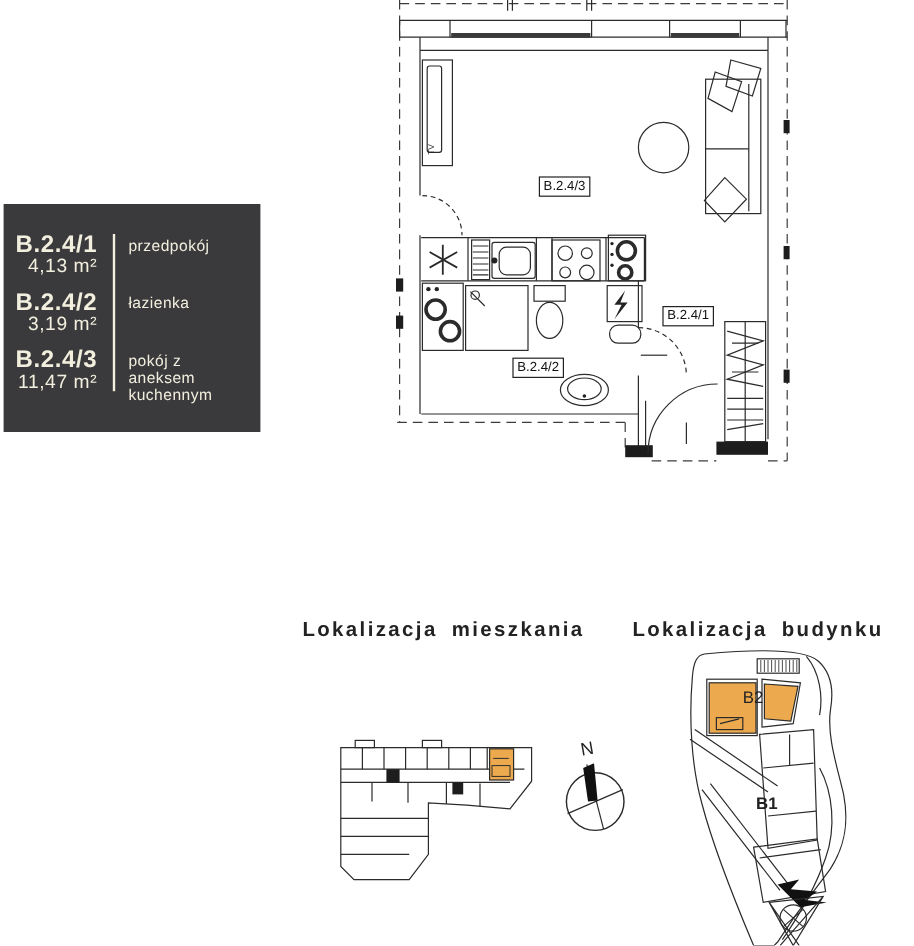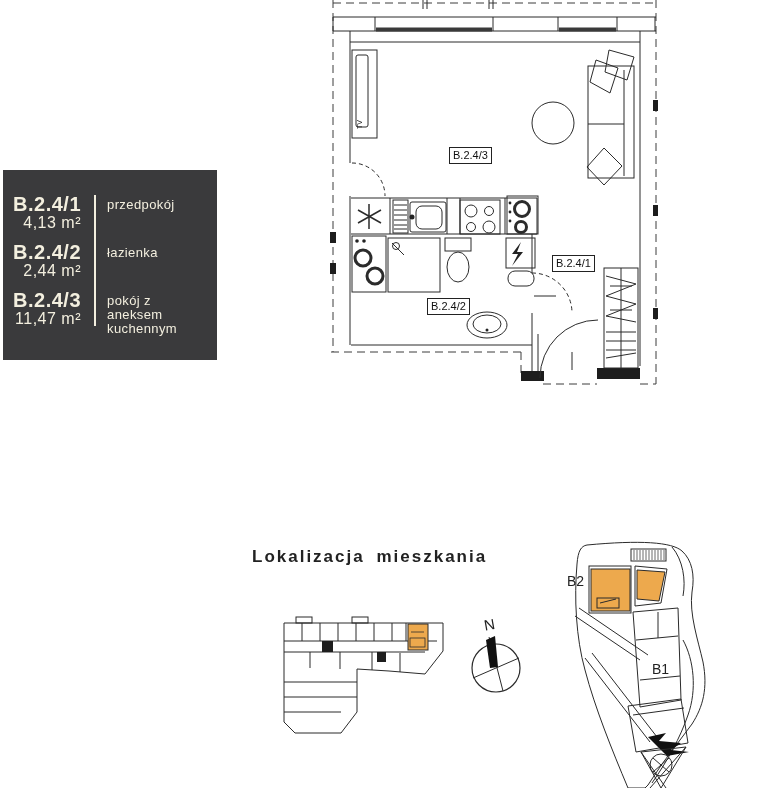--- a/index.html
+++ b/index.html
@@ -27,36 +27,36 @@
   .unit-cell{position:absolute;left:0;top:0;width:78px;text-align:right;}
   .unit-no{font-size:20px;font-weight:bold;letter-spacing:.5px;line-height:21px;}
   .unit-area{font-size:16px;letter-spacing:.5px;line-height:14px;margin-top:1px;}
   .room-cell{position:absolute;left:104px;top:4px;width:100px;font-size:13px;line-height:14px;letter-spacing:.4px;}
 
   
   .heading{
     position:absolute;top:515px;font-size:17px;font-weight:bold;color:#222;
     letter-spacing:2px;word-spacing:5px;white-space:nowrap;
   }
-  .heading.apartment{left:252px;margin-top:32px;}
+  .heading.apartment{left:252px;}
   .heading.building{left:527px;}
 
   
   .plan-label{
     position:absolute;border:1px solid #222;background:#fff;
     font-size:11px;line-height:13px;padding:1px 3px;color:#111;white-space:nowrap;
   }
   .lbl-living{left:449px;top:147px;}
   .lbl-hall{left:552px;top:255px;}
   .lbl-bath{left:427px;top:298px;}
 
   
   .map-label{position:absolute;font-size:14px;color:#222;}
-  .lbl-b2{left:567px;top:573px;}
-  .lbl-b1{left:652px;top:661px;}
+  .lbl-b2{left:619px;top:573px;}
+  .lbl-b1{left:630px;top:661px;font-weight:bold;}
   .lbl-n{left:484px;top:616px;transform:rotate(-10deg);font-size:15px;}
 </style>
 </head>
 <body>
 
 <div id="screen">
 
   <svg id="drawing" viewBox="0 0 762 788" xmlns="http://www.w3.org/2000/svg" fill="none" stroke="#2b2b2b" stroke-width="1">
 
     <g>
@@ -250,37 +250,38 @@
       <div class="unit-cell">
         <div class="unit-no">B.2.4/1</div>
         <div class="unit-area">4,13 m²</div>
       </div>
       <div class="room-cell">przedpokój</div>
     </div>
 
     <div class="leg-row r2">
       <div class="unit-cell">
         <div class="unit-no">B.2.4/2</div>
-        <div class="unit-area">2,44 m²</div>
+        <div class="unit-area">3,19 m²</div>
       </div>
       <div class="room-cell">łazienka</div>
     </div>
 
     <div class="leg-row r3">
       <div class="unit-cell">
         <div class="unit-no">B.2.4/3</div>
         <div class="unit-area">11,47 m²</div>
       </div>
       <div class="room-cell">pokój z aneksem kuchennym</div>
     </div>
   </div>
 
   <div class="plan-label lbl-living">B.2.4/3</div>
   <div class="plan-label lbl-hall">B.2.4/1</div>
   <div class="plan-label lbl-bath">B.2.4/2</div>
 
   <div class="heading apartment">Lokalizacja mieszkania</div>
+  <div class="heading building">Lokalizacja budynku</div>
 
   <div class="map-label lbl-n">N</div>
   <div class="map-label lbl-b2">B2</div>
   <div class="map-label lbl-b1">B1</div>
 
 </div>
 
 </body></html>

